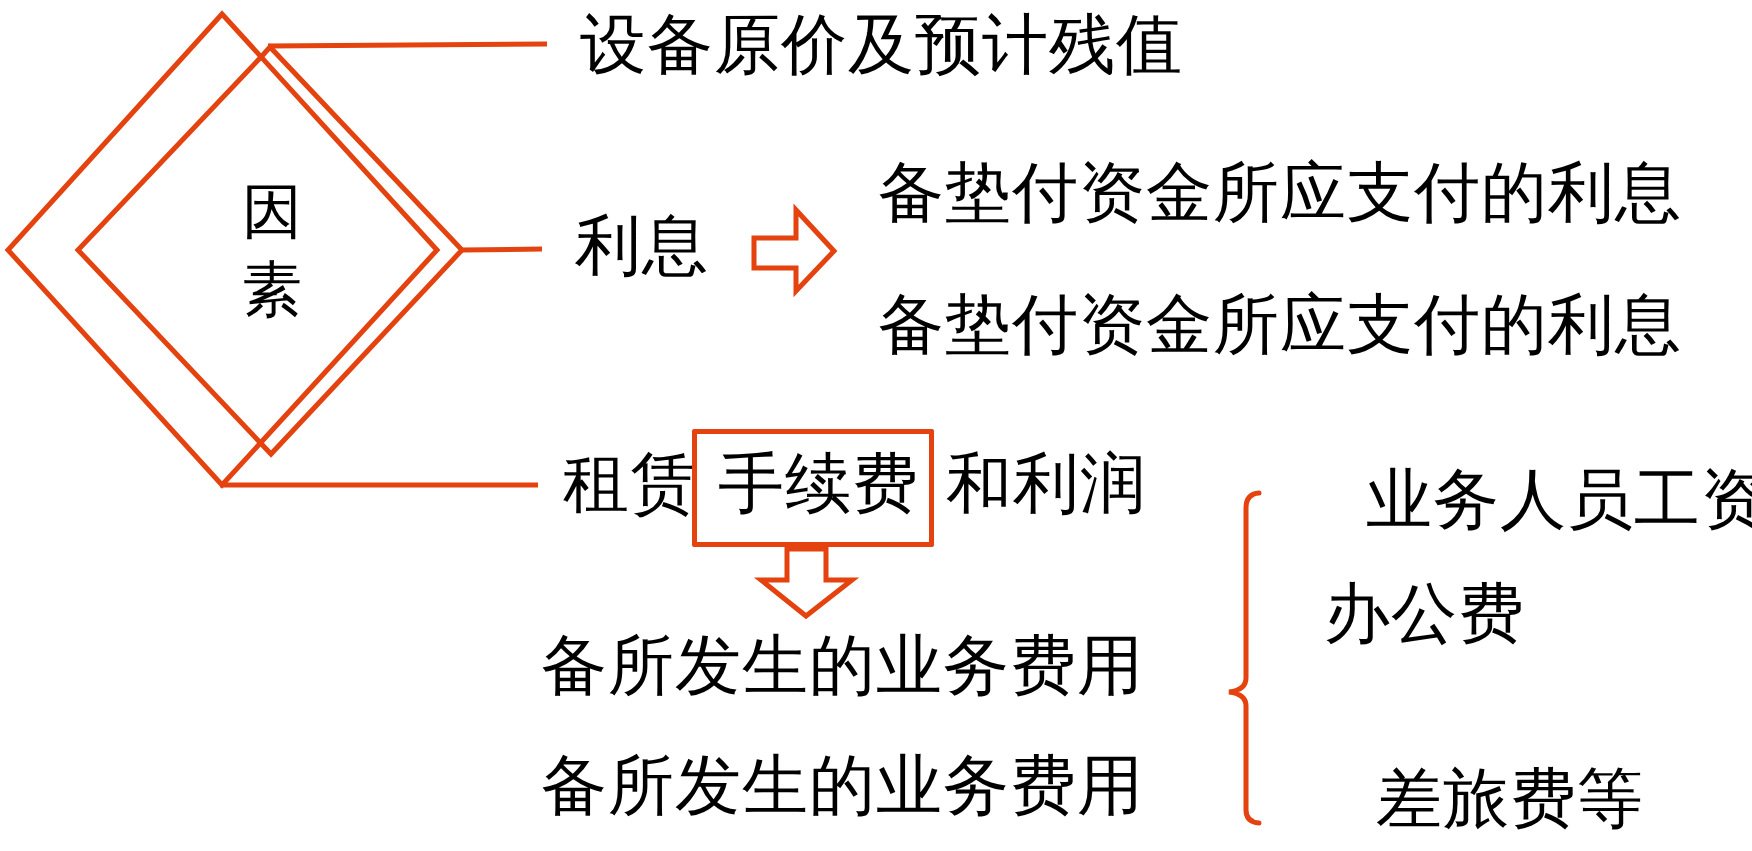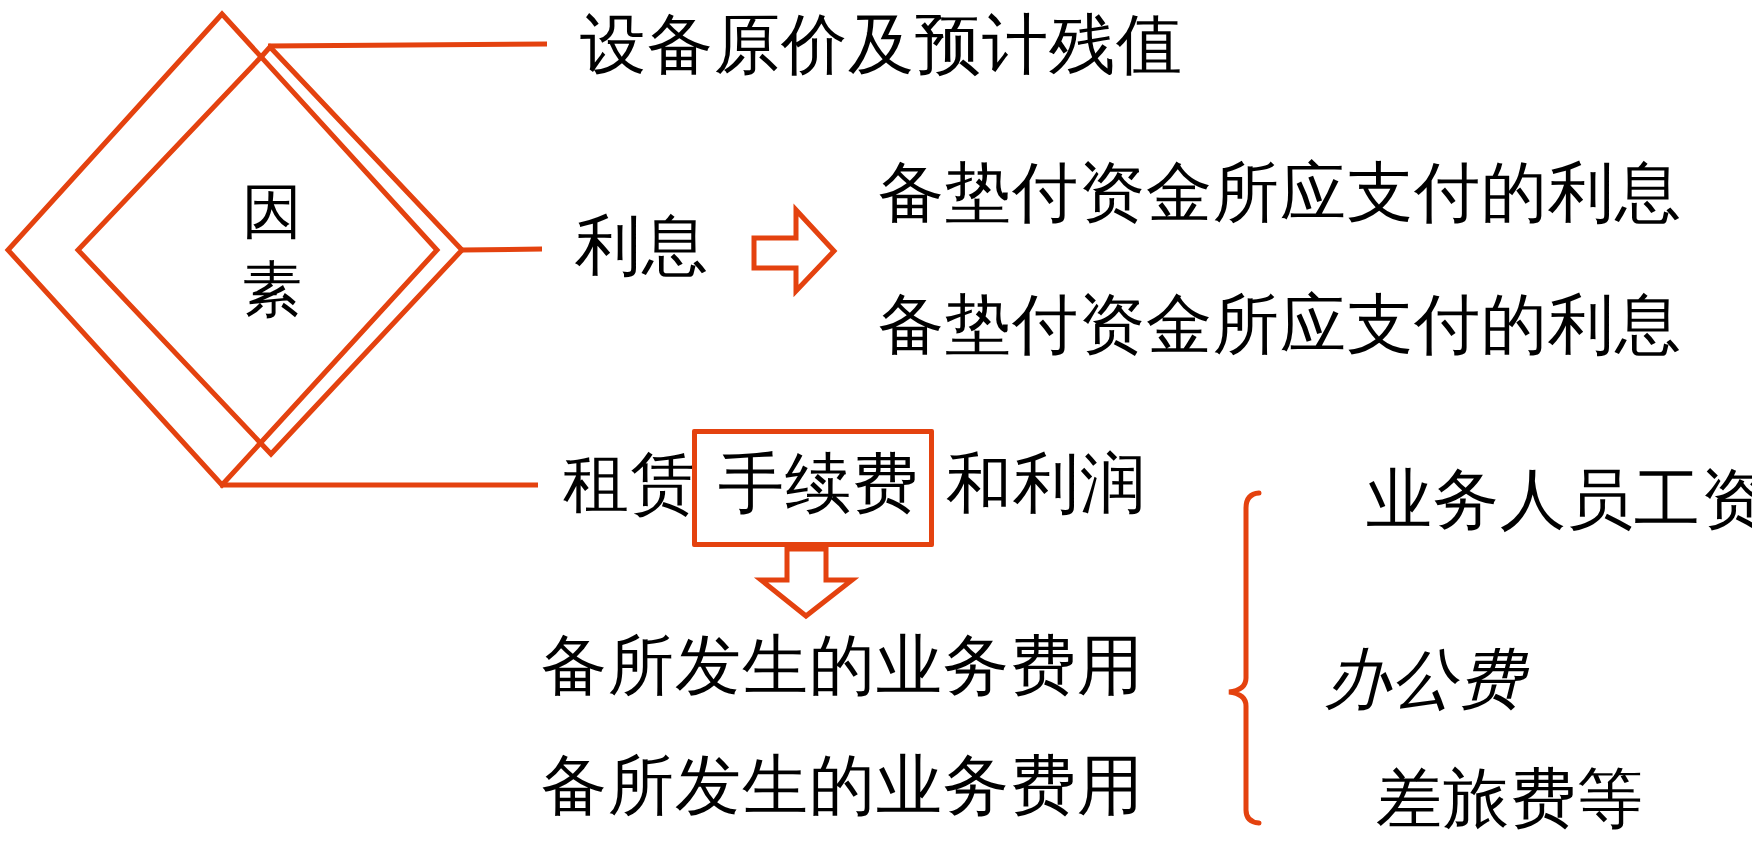--- a/index.html
+++ b/index.html
@@ -47,14 +47,14 @@
 
 <div class="txt f68" style="left:563px; top:451px;">租赁</div>
 <div class="fee-box"></div>
 <div class="txt f68" style="left:718px; top:451px;">手续费</div>
 <div class="txt f68" style="left:922px; top:451px;margin-left:24px;">和利润</div>
 
 <div class="txt f68" style="left:541px; top:633px;">备所发生的业务费用</div>
 <div class="txt f68" style="left:541px; top:753px;">备所发生的业务费用</div>
 
 <div class="txt f68" style="left:1366px; top:467px;">业务人员工资</div>
-<div class="txt f68" style="left:1324px; top:647px;font-style:italic;">办公费</div>
+<div class="txt f68" style="left:1324px; top:581px;">办公费</div>
 <div class="txt f68" style="left:1376px; top:766px;">差旅费等</div>
 
 </body></html>

